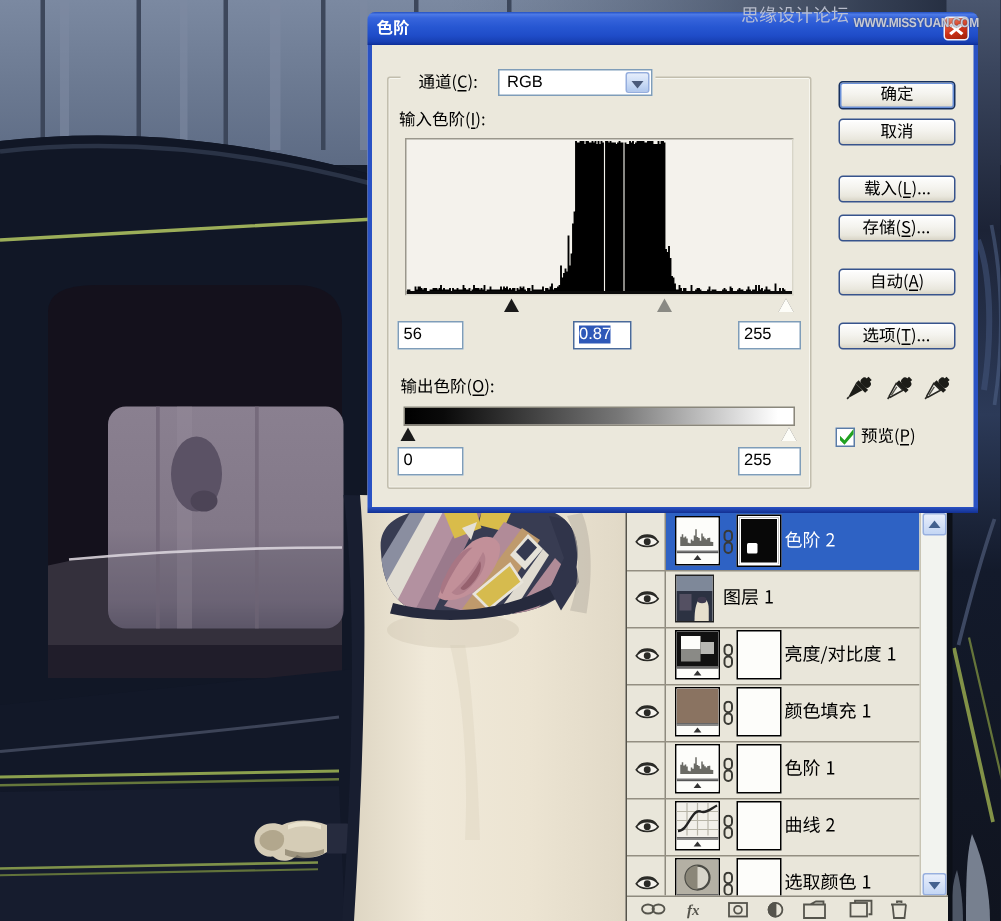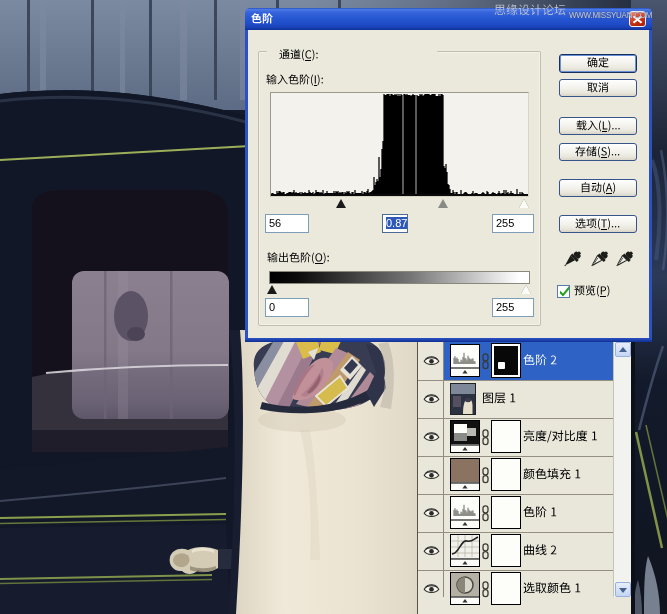--- a/index.html
+++ b/index.html
@@ -156,37 +156,44 @@
  color:#fff"><svg width="15" height="14" viewBox="0 0 15 14">
         <path d="M4.2,3.5 L7.5,6.3 L10.8,3.5 L12.3,5 L9,7.5 L12.3,10 L10.8,11.5 L7.5,8.7 L4.2,11.5 L2.7,10 L6,7.5 L2.7,5 Z" fill="#fff"></path>
       </svg></div>
 
 <div class="abs" style="left:13px;top:43px;width:283px;height:275px;border:1px solid #c2beae;border-radius:2px;box-shadow:inset 0 0 0 0.5px #fbfbf6"></div>
 <div class="abs" style="left:22px;top:42px;width:170px;height:4px;background:#ebe8dc"></div>
 <svg style="position:absolute;left:34px;top:41px;" width="42" height="14" viewBox="0 0 42 14">
       <path d="M0.7 1.1C1.4 1.7 2.2 2.5 2.6 3.0L3.2 2.5C2.8 2.0 1.9 1.2 1.3 0.7ZM2.8 4.3H0.5V5.1H2.0V8.2C1.5 8.4 1.0 8.9 0.4 9.5L0.9 10.2C1.5 9.5 2.0 8.8 2.4 8.8C2.7 8.8 3.0 9.2 3.5 9.5C4.3 10.0 5.2 10.1 6.5 10.1C7.7 10.1 9.7 10.0 10.4 10.0C10.4 9.8 10.6 9.4 10.7 9.2C9.5 9.3 7.9 9.4 6.6 9.4C5.3 9.4 4.4 9.3 3.7 8.8C3.3 8.6 3.0 8.4 2.8 8.3ZM4.0 0.6V1.3H8.7C8.2 1.6 7.6 2.0 7.1 2.2C6.6 2.0 6.0 1.7 5.5 1.6L5.0 2.0C5.6 2.3 6.4 2.7 7.1 3.0H4.0V8.7H4.8V6.9H6.6V8.6H7.4V6.9H9.3V7.9C9.3 8.0 9.3 8.0 9.1 8.0C9.0 8.0 8.5 8.0 8.0 8.0C8.1 8.2 8.2 8.5 8.2 8.7C9.0 8.7 9.4 8.7 9.7 8.6C10.0 8.5 10.1 8.3 10.1 7.9V3.0H8.6C8.4 2.8 8.2 2.7 7.8 2.6C8.7 2.1 9.5 1.6 10.1 1.0L9.6 0.6L9.4 0.6ZM9.3 3.6V4.6H7.4V3.6ZM4.8 5.2H6.6V6.2H4.8ZM4.8 4.6V3.6H6.6V4.6ZM9.3 5.2V6.2H7.4V5.2Z M11.7 1.0C12.3 1.6 13.0 2.4 13.3 2.9L14.0 2.4C13.6 1.9 12.9 1.2 12.3 0.6ZM16.0 5.4H19.7V6.3H16.0ZM16.0 6.9H19.7V7.8H16.0ZM16.0 3.9H19.7V4.8H16.0ZM15.2 3.3V8.5H20.5V3.3H17.9C18.0 3.0 18.1 2.7 18.2 2.4H21.4V1.7H19.4C19.6 1.3 19.9 0.9 20.2 0.5L19.3 0.2C19.2 0.6 18.8 1.2 18.5 1.7H16.5L17.0 1.4C16.9 1.1 16.6 0.5 16.2 0.2L15.6 0.5C15.8 0.8 16.1 1.3 16.3 1.7H14.4V2.4H17.3C17.3 2.7 17.2 3.0 17.1 3.3ZM13.9 4.1H11.6V4.9H13.1V8.3C12.6 8.5 12.0 9.0 11.5 9.5L12.0 10.2C12.5 9.5 13.1 8.9 13.5 8.9C13.8 8.9 14.1 9.3 14.6 9.5C15.3 10.0 16.3 10.1 17.6 10.1C18.6 10.1 20.6 10.0 21.4 10.0C21.4 9.7 21.5 9.4 21.6 9.2C20.5 9.3 18.9 9.3 17.6 9.3C16.4 9.3 15.4 9.3 14.7 8.9C14.4 8.7 14.1 8.5 13.9 8.4Z M24.6 11.6 25.2 11.3C24.3 9.8 23.8 7.9 23.8 6.0C23.8 4.2 24.3 2.3 25.2 0.7L24.6 0.5C23.6 2.1 23.0 3.9 23.0 6.0C23.0 8.2 23.6 10.0 24.6 11.6Z M29.9 9.6C30.9 9.6 31.7 9.2 32.3 8.4L31.8 7.8C31.3 8.4 30.7 8.7 29.9 8.7C28.4 8.7 27.4 7.4 27.4 5.4C27.4 3.4 28.4 2.1 29.9 2.1C30.6 2.1 31.2 2.5 31.6 2.9L32.1 2.2C31.7 1.7 30.9 1.3 29.9 1.3C27.9 1.3 26.4 2.8 26.4 5.4C26.4 8.1 27.9 9.6 29.9 9.6Z M33.8 11.6C34.8 10.0 35.4 8.2 35.4 6.0C35.4 3.9 34.8 2.1 33.8 0.5L33.2 0.7C34.1 2.3 34.6 4.2 34.6 6.0C34.6 7.9 34.1 9.8 33.2 11.3Z M38.0 5.2C38.4 5.2 38.7 4.9 38.7 4.4C38.7 3.9 38.4 3.6 38.0 3.6C37.6 3.6 37.3 3.9 37.3 4.4C37.3 4.9 37.6 5.2 38.0 5.2ZM38.0 9.6C38.4 9.6 38.7 9.3 38.7 8.8C38.7 8.4 38.4 8.1 38.0 8.1C37.6 8.1 37.3 8.4 37.3 8.8C37.3 9.3 37.6 9.6 38.0 9.6Z" fill="#000"></path>
     </svg>
 
+<div class="abs" style="left:87px;top:38px;width:103px;height:18px;background:#fff;border:1px solid #7f9db9">
+ <span style="position:absolute;left:5px;top:2px;font-size:11px">RGB</span>
+ <div class="abs" style="right:1px;top:1px;width:16px;height:14px;border-radius:2px;border:1px solid #95aede;
+  background:linear-gradient(180deg,#e6eefb 0%,#cdddf6 50%,#b0c8ee 100%)">
+  <div class="tri" style="left:3px;top:5px;border-left-width:4px;border-right-width:4px;border-top:5px solid #4a5a7a"></div>
+ </div>
+</div>
 <svg style="position:absolute;left:21px;top:66px;" width="60" height="14" viewBox="0 0 60 14">
       <path d="M8.1 4.5V8.5H8.7V4.5ZM9.5 4.1V9.4C9.5 9.5 9.4 9.6 9.3 9.6C9.2 9.6 8.7 9.6 8.2 9.6C8.3 9.8 8.4 10.1 8.4 10.2C9.1 10.2 9.5 10.2 9.8 10.1C10.1 10.0 10.1 9.8 10.1 9.4V4.1ZM0.8 5.8C0.9 5.7 1.2 5.7 1.5 5.7H2.4V7.2C1.7 7.4 1.0 7.5 0.5 7.6L0.6 8.4L2.4 8.0V10.3H3.1V7.8L4.0 7.5L4.0 6.8L3.1 7.0V5.7H4.0V4.9H3.1V3.2H2.4V4.9H1.5C1.7 4.1 2.0 3.2 2.2 2.3H4.0V1.5H2.4C2.5 1.1 2.5 0.7 2.6 0.4L1.8 0.2C1.8 0.7 1.7 1.1 1.6 1.5H0.5V2.3H1.5C1.3 3.2 1.1 3.9 1.0 4.2C0.8 4.7 0.7 5.1 0.5 5.1C0.6 5.3 0.7 5.7 0.8 5.8ZM7.2 0.2C6.5 1.3 5.2 2.4 3.8 3.0C4.0 3.2 4.2 3.5 4.4 3.7C4.7 3.5 5.0 3.3 5.2 3.1V3.6H9.3V3.1C9.6 3.2 9.9 3.4 10.2 3.6C10.3 3.3 10.5 3.1 10.7 2.9C9.6 2.4 8.5 1.8 7.7 0.8L7.9 0.5ZM5.6 2.9C6.2 2.5 6.8 1.9 7.2 1.4C7.8 2.0 8.4 2.5 9.1 2.9ZM6.8 5.0V5.9H5.2V5.0ZM4.6 4.3V10.3H5.2V8.0H6.8V9.5C6.8 9.6 6.7 9.6 6.6 9.6C6.5 9.6 6.2 9.6 5.9 9.6C6.0 9.8 6.1 10.1 6.1 10.3C6.6 10.3 6.9 10.3 7.2 10.2C7.4 10.0 7.4 9.8 7.4 9.5V4.3ZM5.2 6.5H6.8V7.4H5.2Z M14.2 1.2C15.0 1.7 15.5 2.3 16.0 3.0C15.3 6.1 13.9 8.3 11.5 9.6C11.7 9.8 12.1 10.1 12.2 10.3C14.4 9.0 15.9 6.9 16.7 4.1C17.9 6.3 18.7 8.8 21.2 10.2C21.2 10.0 21.5 9.5 21.6 9.3C17.9 7.1 18.3 3.0 14.8 0.5Z M27.2 4.0V6.0H24.7V4.0ZM28.0 4.0H30.6V6.0H28.0ZM28.6 1.9C28.3 2.4 27.8 2.9 27.4 3.3H24.5C24.9 2.8 25.3 2.4 25.7 1.9ZM25.9 0.2C25.1 1.7 23.8 3.0 22.4 3.8C22.6 4.0 22.8 4.4 22.9 4.6C23.2 4.4 23.6 4.1 23.9 3.9V8.6C23.9 9.9 24.4 10.2 26.2 10.2C26.6 10.2 30.0 10.2 30.4 10.2C32.1 10.2 32.4 9.7 32.6 7.9C32.4 7.9 32.0 7.8 31.8 7.6C31.7 9.1 31.5 9.4 30.4 9.4C29.7 9.4 26.7 9.4 26.1 9.4C24.9 9.4 24.7 9.2 24.7 8.6V6.7H30.6V7.2H31.5V3.3H28.4C29.0 2.7 29.5 2.1 29.8 1.5L29.3 1.1L29.1 1.2H26.2C26.4 0.9 26.5 0.7 26.6 0.5Z M41.1 4.5V10.3H41.9V4.5ZM38.5 4.5V6.1C38.5 7.4 38.3 8.8 37.0 9.9C37.2 10.0 37.5 10.2 37.7 10.4C39.1 9.2 39.3 7.6 39.3 6.1V4.5ZM39.9 0.2C39.5 1.5 38.5 3.1 36.9 4.1C37.1 4.3 37.3 4.6 37.5 4.7C38.7 3.9 39.6 2.7 40.2 1.6C40.9 2.8 42.0 3.9 43.1 4.6C43.2 4.4 43.5 4.1 43.7 3.9C42.5 3.3 41.2 2.1 40.6 0.8L40.7 0.3ZM33.9 0.7V10.4H34.7V1.5H36.2C35.9 2.2 35.5 3.1 35.1 3.9C36.1 4.8 36.4 5.5 36.4 6.1C36.4 6.5 36.3 6.8 36.1 6.9C36.0 7.0 35.9 7.0 35.7 7.0C35.5 7.0 35.2 7.0 34.9 7.0C35.1 7.2 35.2 7.5 35.2 7.7C35.5 7.8 35.8 7.8 36.0 7.7C36.3 7.7 36.5 7.6 36.7 7.5C37.0 7.3 37.2 6.8 37.2 6.2C37.2 5.5 37.0 4.7 36.0 3.8C36.4 2.9 36.9 1.9 37.3 1.0L36.7 0.6L36.6 0.7Z M46.6 11.6 47.2 11.3C46.3 9.8 45.8 7.9 45.8 6.0C45.8 4.2 46.3 2.3 47.2 0.7L46.6 0.5C45.6 2.1 45.0 3.9 45.0 6.0C45.0 8.2 45.6 10.0 46.6 11.6Z M48.8 9.5H49.8V1.4H48.8Z M52.0 11.6C53.0 10.0 53.6 8.2 53.6 6.0C53.6 3.9 53.0 2.1 52.0 0.5L51.4 0.7C52.3 2.3 52.8 4.2 52.8 6.0C52.8 7.9 52.3 9.8 51.4 11.3Z M56.2 5.2C56.6 5.2 56.9 4.9 56.9 4.4C56.9 3.9 56.6 3.6 56.2 3.6C55.8 3.6 55.5 3.9 55.5 4.4C55.5 4.9 55.8 5.2 56.2 5.2ZM56.2 9.6C56.6 9.6 56.9 9.3 56.9 8.8C56.9 8.4 56.6 8.1 56.2 8.1C55.8 8.1 55.5 8.4 55.5 8.8C55.5 9.3 55.8 9.6 56.2 9.6Z" fill="#000"></path>
     </svg>
 
 <div class="abs" style="left:25px;top:84px;width:259px;height:105px;background:#f4f2ec;border:1px solid #9a978c;border-right-color:#d8d5c8;border-bottom-color:#d8d5c8">
  <svg width="257" height="103" viewBox="0 0 257 103" style="position:absolute;left:0;top:0">
   <path d="M1,100V101 M2,100V101 M6,98V101 M7,100V101 M8,98V101 M9,98V101 M10,99V101 M11,100V101 M12,99V101 M13,99V101 M16,100V101 M17,100V101 M18,99V101 M19,99V101 M20,99V101 M21,100V101 M22,99V101 M23,97V101 M24,100V101 M25,99V101 M26,100V101 M27,100V101 M28,100V101 M29,99V101 M31,99V101 M32,100V101 M33,100V101 M34,99V101 M35,100V101 M36,100V101 M37,100V101 M38,97V101 M39,99V101 M40,100V101 M41,100V101 M42,99V101 M44,100V101 M45,97V101 M46,99V101 M47,99V101 M48,99V101 M49,100V101 M50,99V101 M51,100V101 M52,97V101 M54,100V101 M55,100V101 M56,98V101 M57,100V101 M58,100V101 M59,100V101 M60,100V101 M61,100V101 M62,100V101 M63,98V101 M64,100V101 M65,98V101 M66,99V101 M67,98V101 M68,100V101 M69,99V101 M70,100V101 M71,99V101 M72,99V101 M74,99V101 M75,100V101 M76,98V101 M77,99V101 M78,98V101 M79,100V101 M81,99V101 M82,99V101 M84,97V101 M85,100V101 M86,100V101 M87,100V101 M88,100V101 M89,100V101 M90,100V101 M91,98V101 M93,99V101 M94,99V101 M95,100V101 M96,98V101 M97,96V101 M98,100V101 M99,99V101 M100,99V101 M101,98V101 M102,97V101 M103,84V101 M104,92V101 M105,89V101 M106,86V101 M107,88V101 M108,64V101 M109,84V101 M110,76V101 M111,56V101 M112,48V101 M113,1V101 M114,2V101 M115,2V101 M116,1V101 M117,1V101 M118,1V101 M119,3V101 M120,1V101 M121,1V101 M122,2V101 M123,2V101 M124,1V101 M125,2V101 M126,1V101 M127,3V101 M128,1V101 M129,3V101 M130,1V101 M131,2V101 M133,1V101 M134,1V101 M135,2V101 M136,1V101 M137,2V101 M138,2V101 M139,2V101 M140,3V101 M141,2V101 M142,1V101 M143,2V101 M144,2V101 M146,2V101 M147,3V101 M148,3V101 M149,1V101 M150,2V101 M151,1V101 M152,3V101 M153,2V101 M154,1V101 M155,1V101 M156,1V101 M157,1V101 M158,1V101 M159,2V101 M160,2V101 M161,1V101 M162,1V101 M163,1V101 M164,1V101 M165,3V101 M166,3V101 M167,3V101 M168,1V101 M169,3V101 M170,1V101 M171,1V101 M172,2V101 M173,73V101 M174,75V101 M175,71V101 M176,79V101 M177,91V101 M178,92V101 M179,96V101 M180,100V101 M181,100V101 M182,97V101 M183,99V101 M185,99V101 M186,99V101 M190,97V101 M193,100V101 M194,99V101 M195,99V101 M196,100V101 M201,100V101 M202,98V101 M204,100V101 M205,100V101 M206,100V101 M211,100V101 M212,99V101 M213,100V101 M216,98V101 M217,99V101 M221,100V101 M222,99V101 M223,100V101 M224,100V101 M227,100V101 M228,98V101 M229,100V101 M231,100V101 M232,100V101 M233,97V101 M235,97V101 M236,100V101 M237,99V101 M239,100V101 M240,98V101 M241,100V101 M242,100V101 M246,96V101 M249,99V101 M251,99V101 M252,100V101" stroke="#000" stroke-width="1.25"></path>
   <rect x="0" y="101" width="257" height="2" fill="#0a0a0a"></rect>
  </svg>
 </div>
 
 <div class="tri" style="left:91px;top:191px;border-bottom:9px solid #1a1a1a"></div>
 <div class="tri" style="left:193px;top:191px;border-bottom:9px solid #8a8a84"></div>
 <div class="tri" style="left:274px;top:191px;border-bottom:9px solid #fdfdf8;filter:drop-shadow(0 0 0.5px #555)"></div>
 
 <div class="fld" style="left:20px;top:206px;width:44px">56</div>
-<div class="fld" style="left:137px;top:206px;width:26px;border-color:#4a6a9a"><span style="background:#2e58b8;color:#fff">0.87</span></div>
+<div class="fld" style="left:137px;top:206px;width:39px;border-color:#4a6a9a"><span style="background:#2e58b8;color:#fff">0.87</span></div>
 <div class="fld" style="left:247px;top:206px;width:42px">255</div>
 <svg style="position:absolute;left:22px;top:244px;" width="65" height="14" viewBox="0 0 65 14">
       <path d="M8.1 4.5V8.5H8.7V4.5ZM9.5 4.1V9.4C9.5 9.5 9.4 9.6 9.3 9.6C9.2 9.6 8.7 9.6 8.2 9.6C8.3 9.8 8.4 10.1 8.4 10.2C9.1 10.2 9.5 10.2 9.8 10.1C10.1 10.0 10.1 9.8 10.1 9.4V4.1ZM0.8 5.8C0.9 5.7 1.2 5.7 1.5 5.7H2.4V7.2C1.7 7.4 1.0 7.5 0.5 7.6L0.6 8.4L2.4 8.0V10.3H3.1V7.8L4.0 7.5L4.0 6.8L3.1 7.0V5.7H4.0V4.9H3.1V3.2H2.4V4.9H1.5C1.7 4.1 2.0 3.2 2.2 2.3H4.0V1.5H2.4C2.5 1.1 2.5 0.7 2.6 0.4L1.8 0.2C1.8 0.7 1.7 1.1 1.6 1.5H0.5V2.3H1.5C1.3 3.2 1.1 3.9 1.0 4.2C0.8 4.7 0.7 5.1 0.5 5.1C0.6 5.3 0.7 5.7 0.8 5.8ZM7.2 0.2C6.5 1.3 5.2 2.4 3.8 3.0C4.0 3.2 4.2 3.5 4.4 3.7C4.7 3.5 5.0 3.3 5.2 3.1V3.6H9.3V3.1C9.6 3.2 9.9 3.4 10.2 3.6C10.3 3.3 10.5 3.1 10.7 2.9C9.6 2.4 8.5 1.8 7.7 0.8L7.9 0.5ZM5.6 2.9C6.2 2.5 6.8 1.9 7.2 1.4C7.8 2.0 8.4 2.5 9.1 2.9ZM6.8 5.0V5.9H5.2V5.0ZM4.6 4.3V10.3H5.2V8.0H6.8V9.5C6.8 9.6 6.7 9.6 6.6 9.6C6.5 9.6 6.2 9.6 5.9 9.6C6.0 9.8 6.1 10.1 6.1 10.3C6.6 10.3 6.9 10.3 7.2 10.2C7.4 10.0 7.4 9.8 7.4 9.5V4.3ZM5.2 6.5H6.8V7.4H5.2Z M12.1 5.7V9.7H20.0V10.3H20.8V5.7H20.0V8.9H16.9V5.0H20.4V1.2H19.5V4.2H16.9V0.2H16.0V4.2H13.5V1.2H12.7V5.0H16.0V8.9H13.1V5.7Z M27.2 4.0V6.0H24.7V4.0ZM28.0 4.0H30.6V6.0H28.0ZM28.6 1.9C28.3 2.4 27.8 2.9 27.4 3.3H24.5C24.9 2.8 25.3 2.4 25.7 1.9ZM25.9 0.2C25.1 1.7 23.8 3.0 22.4 3.8C22.6 4.0 22.8 4.4 22.9 4.6C23.2 4.4 23.6 4.1 23.9 3.9V8.6C23.9 9.9 24.4 10.2 26.2 10.2C26.6 10.2 30.0 10.2 30.4 10.2C32.1 10.2 32.4 9.7 32.6 7.9C32.4 7.9 32.0 7.8 31.8 7.6C31.7 9.1 31.5 9.4 30.4 9.4C29.7 9.4 26.7 9.4 26.1 9.4C24.9 9.4 24.7 9.2 24.7 8.6V6.7H30.6V7.2H31.5V3.3H28.4C29.0 2.7 29.5 2.1 29.8 1.5L29.3 1.1L29.1 1.2H26.2C26.4 0.9 26.5 0.7 26.6 0.5Z M41.1 4.5V10.3H41.9V4.5ZM38.5 4.5V6.1C38.5 7.4 38.3 8.8 37.0 9.9C37.2 10.0 37.5 10.2 37.7 10.4C39.1 9.2 39.3 7.6 39.3 6.1V4.5ZM39.9 0.2C39.5 1.5 38.5 3.1 36.9 4.1C37.1 4.3 37.3 4.6 37.5 4.7C38.7 3.9 39.6 2.7 40.2 1.6C40.9 2.8 42.0 3.9 43.1 4.6C43.2 4.4 43.5 4.1 43.7 3.9C42.5 3.3 41.2 2.1 40.6 0.8L40.7 0.3ZM33.9 0.7V10.4H34.7V1.5H36.2C35.9 2.2 35.5 3.1 35.1 3.9C36.1 4.8 36.4 5.5 36.4 6.1C36.4 6.5 36.3 6.8 36.1 6.9C36.0 7.0 35.9 7.0 35.7 7.0C35.5 7.0 35.2 7.0 34.9 7.0C35.1 7.2 35.2 7.5 35.2 7.7C35.5 7.8 35.8 7.8 36.0 7.7C36.3 7.7 36.5 7.6 36.7 7.5C37.0 7.3 37.2 6.8 37.2 6.2C37.2 5.5 37.0 4.7 36.0 3.8C36.4 2.9 36.9 1.9 37.3 1.0L36.7 0.6L36.6 0.7Z M46.6 11.6 47.2 11.3C46.3 9.8 45.8 7.9 45.8 6.0C45.8 4.2 46.3 2.3 47.2 0.7L46.6 0.5C45.6 2.1 45.0 3.9 45.0 6.0C45.0 8.2 45.6 10.0 46.6 11.6Z M51.8 9.6C53.8 9.6 55.2 8.0 55.2 5.4C55.2 2.8 53.8 1.3 51.8 1.3C49.8 1.3 48.4 2.8 48.4 5.4C48.4 8.0 49.8 9.6 51.8 9.6ZM51.8 8.7C50.3 8.7 49.4 7.4 49.4 5.4C49.4 3.4 50.3 2.1 51.8 2.1C53.3 2.1 54.2 3.4 54.2 5.4C54.2 7.4 53.3 8.7 51.8 8.7Z M57.0 11.6C58.0 10.0 58.6 8.2 58.6 6.0C58.6 3.9 58.0 2.1 57.0 0.5L56.3 0.7C57.3 2.3 57.8 4.2 57.8 6.0C57.8 7.9 57.3 9.8 56.3 11.3Z M61.1 5.2C61.5 5.2 61.9 4.9 61.9 4.4C61.9 3.9 61.5 3.6 61.1 3.6C60.7 3.6 60.4 3.9 60.4 4.4C60.4 4.9 60.7 5.2 61.1 5.2ZM61.1 9.6C61.5 9.6 61.9 9.3 61.9 8.8C61.9 8.4 61.5 8.1 61.1 8.1C60.7 8.1 60.4 8.4 60.4 8.8C60.4 9.3 60.7 9.6 61.1 9.6Z" fill="#000"></path>
     </svg>
 
 <div class="abs" style="left:24px;top:263px;width:261px;height:13px;border:1px solid #8a877c;background:linear-gradient(90deg,#000 0%,#0a0a0a 10%,#777 55%,#fff 96%)"></div>
 <div class="tri" style="left:22px;top:277px;border-bottom:9px solid #1a1a1a"></div>
 <div class="tri" style="left:276px;top:277px;border-bottom:9px solid #fdfdf8;filter:drop-shadow(0 0 0.5px #555)"></div>
 <div class="fld" style="left:20px;top:290px;width:44px">0</div>
 <div class="fld" style="left:247px;top:290px;width:42px">255</div>
@@ -442,16 +449,33 @@
       </svg>
     </div>
     <div class="abs" style="left:195px;top:0;width:18px;height:255px;background:#f2f3ef;border-left:1px solid #c8c4b4">
 <div class="abs" style="left:1px;top:0;width:16px;height:15px;border-radius:2px;border:1px solid #98b0e0;background:linear-gradient(180deg,#e8eefb,#c4d6f4)">
  <div class="tri" style="left:3px;top:4px;border-left-width:4px;border-right-width:4px;border-bottom:5px solid #44618f"></div>
       </div>
 <div class="abs" style="left:1px;top:240px;width:16px;height:15px;border-radius:2px;border:1px solid #98b0e0;background:linear-gradient(180deg,#e8eefb,#c4d6f4)">
  <div class="tri" style="left:3px;top:5px;border-left-width:4px;border-right-width:4px;border-top:5px solid #44618f"></div>
       </div>
 </div>
+    <div class="abs" style="left:0;top:255px;width:214px;height:17px;background:#e9e6da;border-top:1px solid #8e8a7e">
+<svg width="214" height="17" viewBox="0 0 214 17" style="position:absolute">
+ <g stroke="#55544c" fill="none" stroke-width="1.2">
+  <ellipse cx="14" cy="8" rx="4" ry="3"></ellipse>
+          <ellipse cx="21" cy="8" rx="4" ry="3"></ellipse>
+  <rect x="68" y="4" width="12" height="9"></rect>
+          <circle cx="74" cy="8.5" r="2.6"></circle>
+  <circle cx="99" cy="8.5" r="4.6"></circle>
+          <path d="M99,3.9 a4.6,4.6 0 0 0 0,9.2 Z" fill="#55544c"></path>
+  <path d="M122,5 l4,-2 5,0 0,2 m-13,0 l14,0 0,9 -14,0 Z"></path>
+  <rect x="149" y="4" width="11" height="9"></rect>
+          <path d="M152,4 v-1.5 h11 v9 h-2"></path>
+  <path d="M176,5 h10 m-9,0 l1,9 h7 l1,-9 m-6,-1 v-1 h3 v1"></path>
+ </g>
+ <text x="40" y="12" font-size="10" font-style="italic" font-weight="bold" fill="#55544c" font-family="Liberation Serif">fx</text>
+</svg>
+</div>
   </div>
 <svg style="position:absolute;left:494px;top:4px;z-index:3;opacity:0.92" width="74" height="16" viewBox="0 0 74 16">
     <path d="M3.5 7.4V9.8C3.5 10.8 3.8 11.0 5.1 11.0C5.4 11.0 7.2 11.0 7.5 11.0C8.6 11.0 8.9 10.6 9.0 9.0C8.8 8.9 8.4 8.8 8.2 8.6C8.1 10.0 8.0 10.2 7.5 10.2C7.0 10.2 5.5 10.2 5.2 10.2C4.5 10.2 4.4 10.1 4.4 9.8V7.4ZM4.6 7.0C5.5 7.5 6.6 8.2 7.1 8.7L7.7 8.1C7.2 7.6 6.1 6.9 5.2 6.4ZM8.9 7.6C9.6 8.5 10.3 9.8 10.5 10.6L11.4 10.2C11.1 9.4 10.4 8.1 9.7 7.2ZM1.9 7.4C1.6 8.3 1.2 9.5 0.6 10.2L1.4 10.7C2.0 9.9 2.4 8.6 2.7 7.6ZM1.7 0.8V6.2H10.2V0.8ZM2.6 3.9H5.5V5.4H2.6ZM6.4 3.9H9.3V5.4H6.4ZM2.6 1.6H5.5V3.1H2.6ZM6.4 1.6H9.3V3.1H6.4Z M12.6 9.7 12.8 10.5C13.8 10.1 15.1 9.5 16.4 9.0L16.2 8.3C14.9 8.8 13.5 9.4 12.6 9.7ZM18.0 0.2C17.8 1.2 17.5 2.5 17.2 3.3H21.0L20.8 4.1H16.4V4.8H19.2C18.3 5.4 17.3 5.8 16.3 6.2C16.4 6.3 16.7 6.6 16.8 6.8C17.4 6.5 18.1 6.2 18.7 5.8C19.0 6.0 19.2 6.3 19.3 6.5C18.6 7.1 17.4 7.6 16.5 7.9C16.7 8.1 16.9 8.4 17.0 8.6C17.9 8.2 18.9 7.6 19.7 7.1C19.8 7.3 19.9 7.6 20.0 7.8C19.2 8.7 17.6 9.7 16.3 10.1C16.5 10.2 16.7 10.5 16.8 10.7C17.9 10.3 19.2 9.5 20.1 8.6C20.2 9.4 20.1 10.1 19.8 10.3C19.7 10.5 19.5 10.5 19.2 10.5C19.0 10.5 18.7 10.5 18.4 10.5C18.5 10.7 18.6 11.0 18.6 11.2C18.9 11.3 19.2 11.3 19.4 11.3C19.8 11.3 20.1 11.2 20.4 10.9C21.0 10.4 21.2 8.8 20.6 7.3L21.4 7.0C21.6 8.5 22.2 9.9 23.0 10.7C23.1 10.5 23.4 10.2 23.6 10.0C22.8 9.4 22.2 8.1 22.0 6.7C22.4 6.4 22.9 6.2 23.3 5.9L22.7 5.4C22.1 5.8 21.1 6.3 20.3 6.7C20.1 6.3 19.8 5.8 19.3 5.5C19.7 5.3 20.0 5.0 20.2 4.8H23.5V4.1H21.6C21.8 3.1 22.1 2.0 22.2 1.1L21.6 1.0L21.5 1.0H18.6L18.8 0.3ZM21.3 1.7 21.1 2.6H18.2L18.5 1.7ZM12.8 5.2C12.9 5.2 13.2 5.1 14.6 4.9C14.1 5.7 13.7 6.3 13.5 6.6C13.1 7.0 12.8 7.3 12.6 7.4C12.7 7.6 12.8 8.0 12.9 8.1C13.1 8.0 13.5 7.8 16.2 7.1C16.2 6.9 16.1 6.6 16.1 6.4L14.1 6.9C15.0 5.8 15.8 4.5 16.5 3.3L15.8 2.8C15.6 3.3 15.4 3.7 15.1 4.1L13.7 4.3C14.4 3.2 15.1 1.9 15.7 0.6L14.9 0.3C14.4 1.8 13.5 3.3 13.2 3.7C12.9 4.1 12.7 4.4 12.5 4.5C12.6 4.7 12.7 5.1 12.8 5.2Z M25.5 1.0C26.1 1.6 26.9 2.4 27.3 2.9L27.9 2.3C27.5 1.8 26.7 1.0 26.1 0.5ZM24.5 4.0V4.9H26.2V9.2C26.2 9.7 25.8 10.1 25.6 10.3C25.8 10.5 26.0 10.8 26.1 11.0C26.3 10.8 26.6 10.6 28.7 9.0C28.6 8.8 28.5 8.5 28.4 8.2L27.1 9.2V4.0ZM29.9 0.7V2.0C29.9 2.9 29.6 3.9 28.0 4.6C28.2 4.8 28.5 5.1 28.6 5.3C30.4 4.5 30.7 3.2 30.7 2.0V1.5H32.9V3.4C32.9 4.4 33.0 4.7 33.9 4.7C34.0 4.7 34.6 4.7 34.8 4.7C35.0 4.7 35.3 4.7 35.4 4.6C35.4 4.4 35.4 4.1 35.3 3.9C35.2 3.9 34.9 3.9 34.8 3.9C34.6 3.9 34.1 3.9 33.9 3.9C33.7 3.9 33.7 3.8 33.7 3.5V0.7ZM33.7 6.4C33.2 7.3 32.6 8.1 31.8 8.8C31.0 8.1 30.3 7.3 29.9 6.4ZM28.6 5.5V6.4H29.2L29.1 6.4C29.5 7.5 30.2 8.5 31.1 9.3C30.2 9.9 29.1 10.3 28.1 10.5C28.3 10.7 28.5 11.1 28.5 11.3C29.7 11.0 30.8 10.5 31.8 9.9C32.7 10.5 33.8 11.0 35.0 11.3C35.1 11.1 35.4 10.7 35.6 10.5C34.4 10.3 33.4 9.9 32.5 9.3C33.5 8.4 34.3 7.2 34.8 5.7L34.3 5.5L34.1 5.5Z M37.6 1.0C38.3 1.6 39.2 2.4 39.5 2.9L40.2 2.2C39.7 1.8 38.9 1.0 38.2 0.4ZM36.6 4.0V4.9H38.5V9.2C38.5 9.7 38.1 10.1 37.9 10.2C38.0 10.4 38.3 10.8 38.4 11.1C38.5 10.8 38.9 10.5 41.1 8.9C41.1 8.8 40.9 8.4 40.8 8.1L39.4 9.1V4.0ZM43.5 0.3V4.2H40.5V5.1H43.5V11.3H44.5V5.1H47.5V4.2H44.5V0.3Z M49.3 1.1C50.0 1.7 50.9 2.6 51.4 3.1L52.0 2.4C51.5 1.9 50.6 1.1 49.8 0.5ZM55.5 0.2C54.9 1.7 53.6 3.4 51.8 4.7C52.0 4.8 52.3 5.1 52.4 5.3C53.9 4.3 55.0 3.0 55.8 1.6C56.7 3.0 57.9 4.4 59.1 5.2C59.2 5.0 59.5 4.7 59.7 4.5C58.5 3.8 57.0 2.2 56.2 0.8L56.4 0.4ZM57.7 5.2C56.8 5.8 55.5 6.6 54.4 7.1V4.7H53.5V9.6C53.5 10.7 53.9 11.0 55.2 11.0C55.5 11.0 57.4 11.0 57.7 11.0C58.8 11.0 59.1 10.5 59.2 8.8C59.0 8.8 58.6 8.6 58.4 8.5C58.3 9.9 58.2 10.1 57.6 10.1C57.2 10.1 55.6 10.1 55.2 10.1C54.5 10.1 54.4 10.1 54.4 9.6V8.0C55.6 7.5 57.2 6.7 58.3 6.0ZM50.3 11.0V11.0C50.4 10.8 50.8 10.5 52.8 8.9C52.6 8.8 52.5 8.4 52.4 8.2L51.2 9.1V4.0H48.5V4.9H50.4V9.2C50.4 9.8 50.0 10.2 49.8 10.4C49.9 10.5 50.2 10.8 50.3 11.0Z M65.0 1.2V2.0H70.8V1.2ZM64.7 10.8C65.0 10.6 65.5 10.5 70.1 10.0C70.3 10.5 70.5 10.9 70.6 11.2L71.5 10.9C71.1 9.9 70.3 8.2 69.6 6.9L68.8 7.2C69.1 7.8 69.4 8.5 69.8 9.2L65.7 9.6C66.5 8.5 67.2 7.0 67.8 5.5H71.3V4.7H64.4V5.5H66.7C66.2 7.1 65.4 8.6 65.1 9.0C64.8 9.5 64.6 9.8 64.3 9.9C64.4 10.1 64.6 10.6 64.7 10.8ZM60.4 8.9 60.7 9.8C61.8 9.3 63.2 8.7 64.5 8.1L64.3 7.3L62.9 7.9V4.0H64.3V3.1H62.9V0.4H62.0V3.1H60.5V4.0H62.0V8.2C61.4 8.5 60.8 8.7 60.4 8.9Z" fill="#c2c6d4"></path>
   </svg>
-<div class="abs" style="left:569px;top:10px;z-index:3;font-size:8px;font-weight:normal;color:#c6cad8;letter-spacing:-0.25px;transform:scaleY(1.1);transform-origin:left top;text-shadow:0 0 1px #3a4458">WWW.MISSYUAN.COM</div>
+<div class="abs" style="left:569px;top:10px;z-index:3;font-size:8px;font-weight:bold;color:#c6cad8;letter-spacing:-0.25px;transform:scaleY(1.1);transform-origin:left top;text-shadow:0 0 1px #3a4458">WWW.MISSYUAN.COM</div>
 </body></html>

